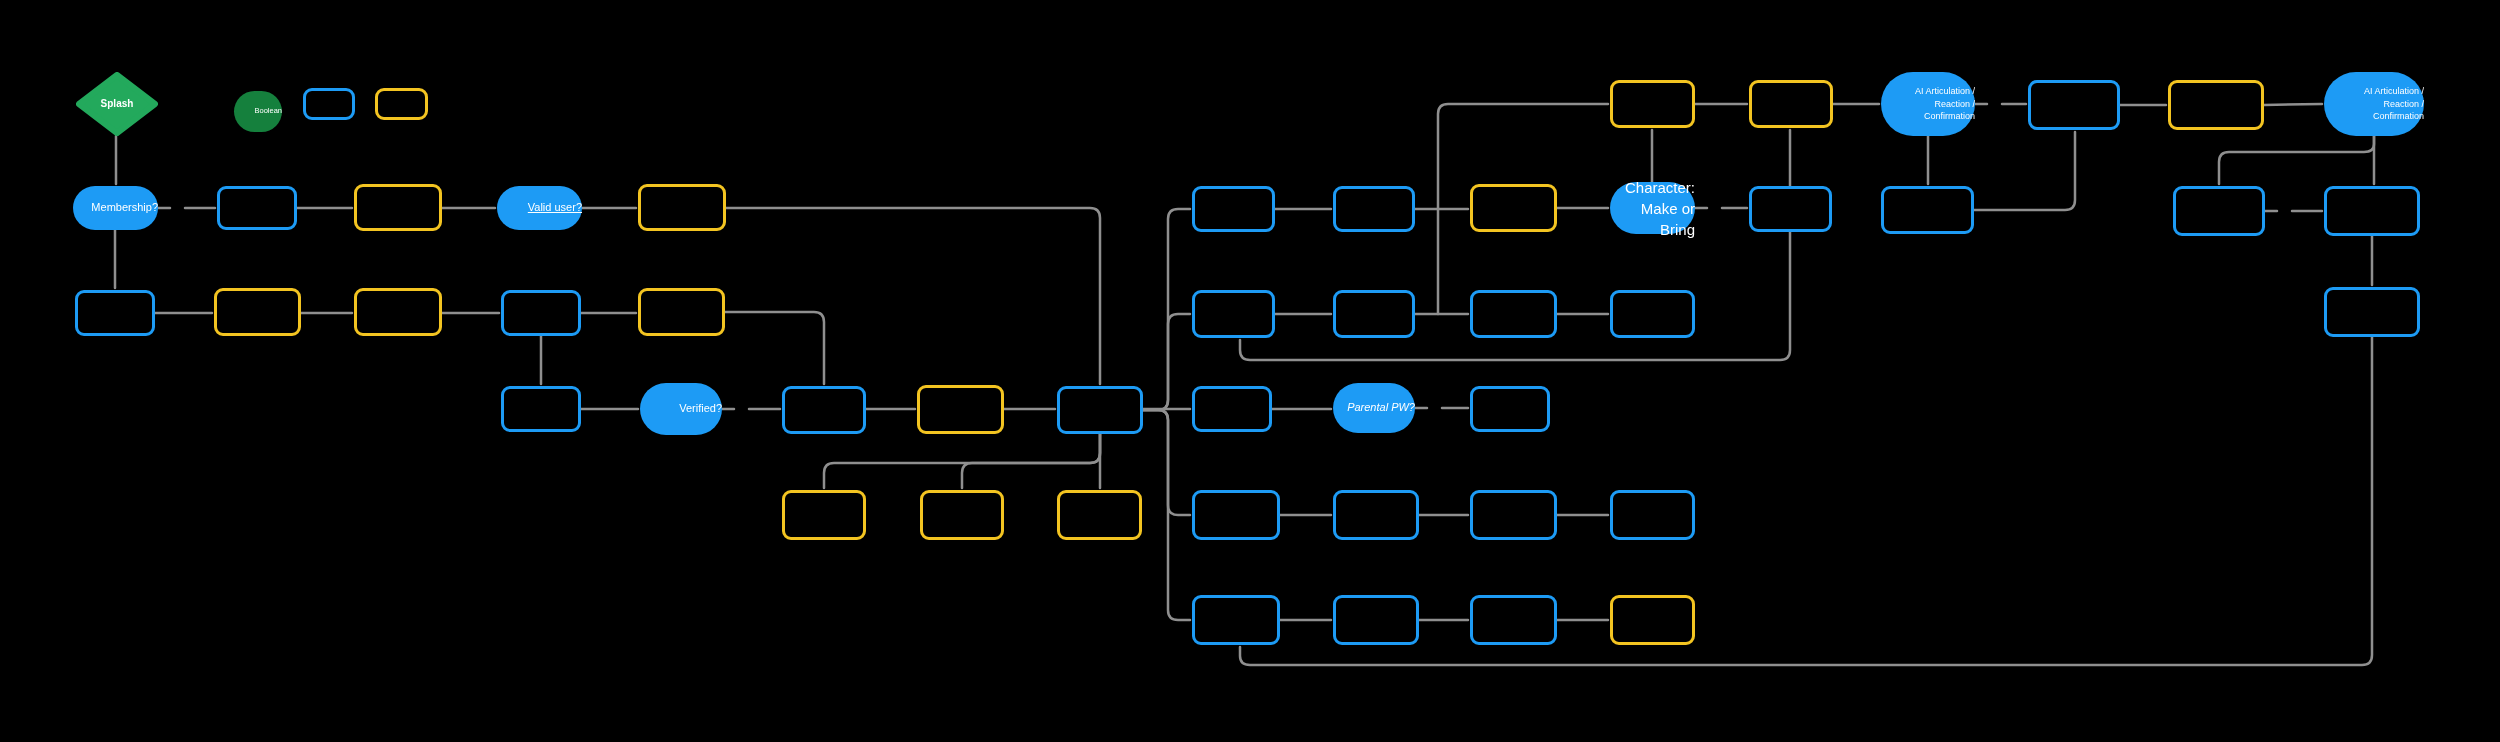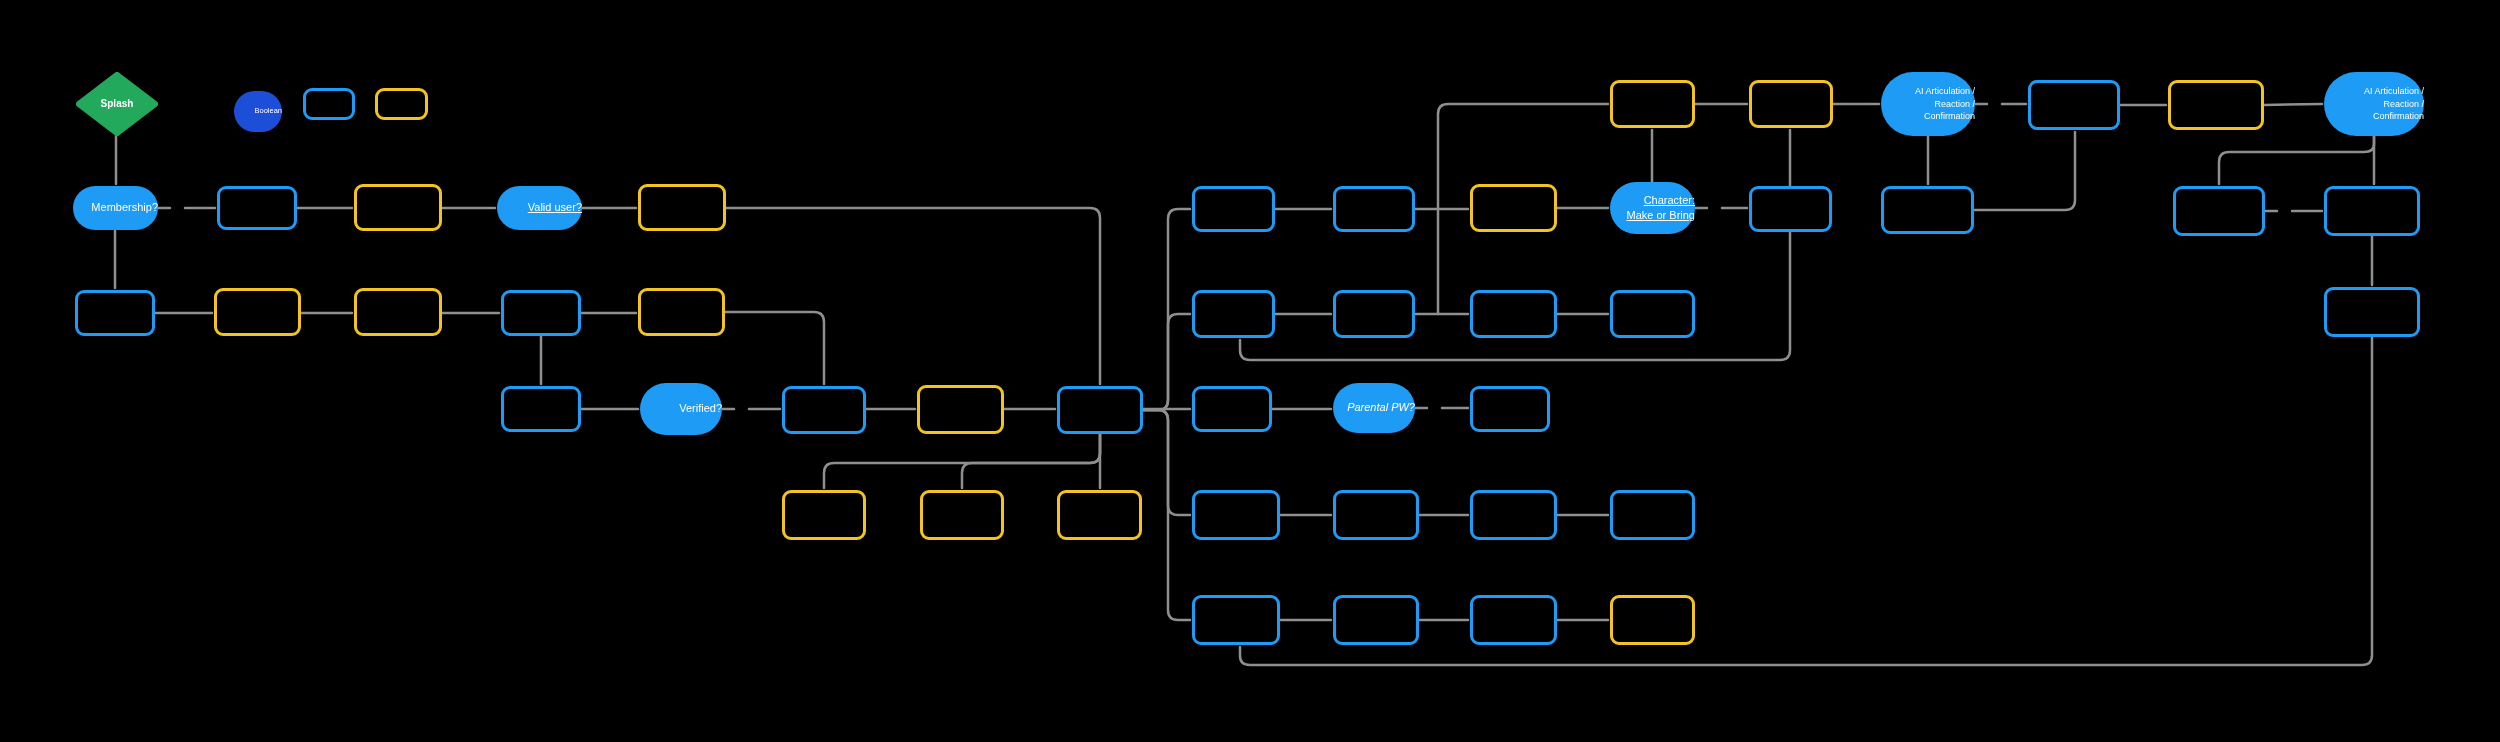--- a/index.html
+++ b/index.html
@@ -97,21 +97,21 @@
   </svg>
   <div id="node-layer">
       <div class="node diamond" style="left: 76px; top: 72px; width: 82px; height: 64px;">
         <svg width="82" height="64" viewBox="0 0 82 64">
           <polygon points="41,3 79,32 41,61 3,32" fill="#23A95C" stroke="#23A95C" stroke-width="6" stroke-linejoin="round"></polygon>
         </svg>
         <div class="lbl" style="color: rgb(255, 255, 255);">
           <div>Splash</div>
         </div>
       </div>
-      <div class="node pill" style="left: 234px; top: 91px; width: 48px; height: 41px; background: #1d4ed8;">
+      <div class="node pill" style="left: 234px; top: 91px; width: 48px; height: 41px; background: #15803d;">
         <div class="lbl" style="color: rgb(255, 255, 255); font-size: 7.5px;">
           <div>Boolean</div>
         </div>
       </div>
       <div class="node rect" style="left: 303px; top: 88px; width: 52px; height: 32px; border-color: rgb(29, 155, 245);"></div>
       <div class="node rect" style="left: 375px; top: 88px; width: 53px; height: 32px; border-color: rgb(243, 196, 33);"></div>
       <div class="node pill" style="left: 73px; top: 186px; width: 85px; height: 44px; background: rgb(29, 155, 245);">
         <div class="lbl" style="color: rgb(255, 255, 255);">
           <div>Membership?</div>
         </div>
@@ -138,21 +138,21 @@
       <div class="node rect" style="left: 782px; top: 386px; width: 84px; height: 48px; border-color: rgb(29, 155, 245);"></div>
       <div class="node rect" style="left: 917px; top: 385px; width: 87px; height: 49px; border-color: rgb(243, 196, 33);"></div>
       <div class="node rect" style="left: 1057px; top: 386px; width: 86px; height: 48px; border-color: rgb(29, 155, 245);"></div>
       <div class="node rect" style="left: 782px; top: 490px; width: 84px; height: 50px; border-color: rgb(243, 196, 33);"></div>
       <div class="node rect" style="left: 920px; top: 490px; width: 84px; height: 50px; border-color: rgb(243, 196, 33);"></div>
       <div class="node rect" style="left: 1057px; top: 490px; width: 85px; height: 50px; border-color: rgb(243, 196, 33);"></div>
       <div class="node rect" style="left: 1192px; top: 186px; width: 83px; height: 46px; border-color: rgb(29, 155, 245);"></div>
       <div class="node rect" style="left: 1333px; top: 186px; width: 82px; height: 46px; border-color: rgb(29, 155, 245);"></div>
       <div class="node rect" style="left: 1470px; top: 184px; width: 87px; height: 48px; border-color: rgb(243, 196, 33);"></div>
       <div class="node pill" style="left: 1610px; top: 182px; width: 85px; height: 52px; background: rgb(29, 155, 245);">
-        <div class="lbl" style="color: rgb(255, 255, 255); font-size: 11px; text-decoration: underline;">
+        <div class="lbl" style="color: rgb(255, 255, 255); font-size: 15px;">
           <div>Character:</div>
           <div>Make or Bring</div>
         </div>
       </div>
       <div class="node rect" style="left: 1749px; top: 186px; width: 83px; height: 46px; border-color: rgb(29, 155, 245);"></div>
       <div class="node rect" style="left: 1881px; top: 186px; width: 93px; height: 48px; border-color: rgb(29, 155, 245);"></div>
       <div class="node rect" style="left: 1192px; top: 290px; width: 83px; height: 48px; border-color: rgb(29, 155, 245);"></div>
       <div class="node rect" style="left: 1333px; top: 290px; width: 82px; height: 48px; border-color: rgb(29, 155, 245);"></div>
       <div class="node rect" style="left: 1470px; top: 290px; width: 87px; height: 48px; border-color: rgb(29, 155, 245);"></div>
       <div class="node rect" style="left: 1610px; top: 290px; width: 85px; height: 48px; border-color: rgb(29, 155, 245);"></div>

